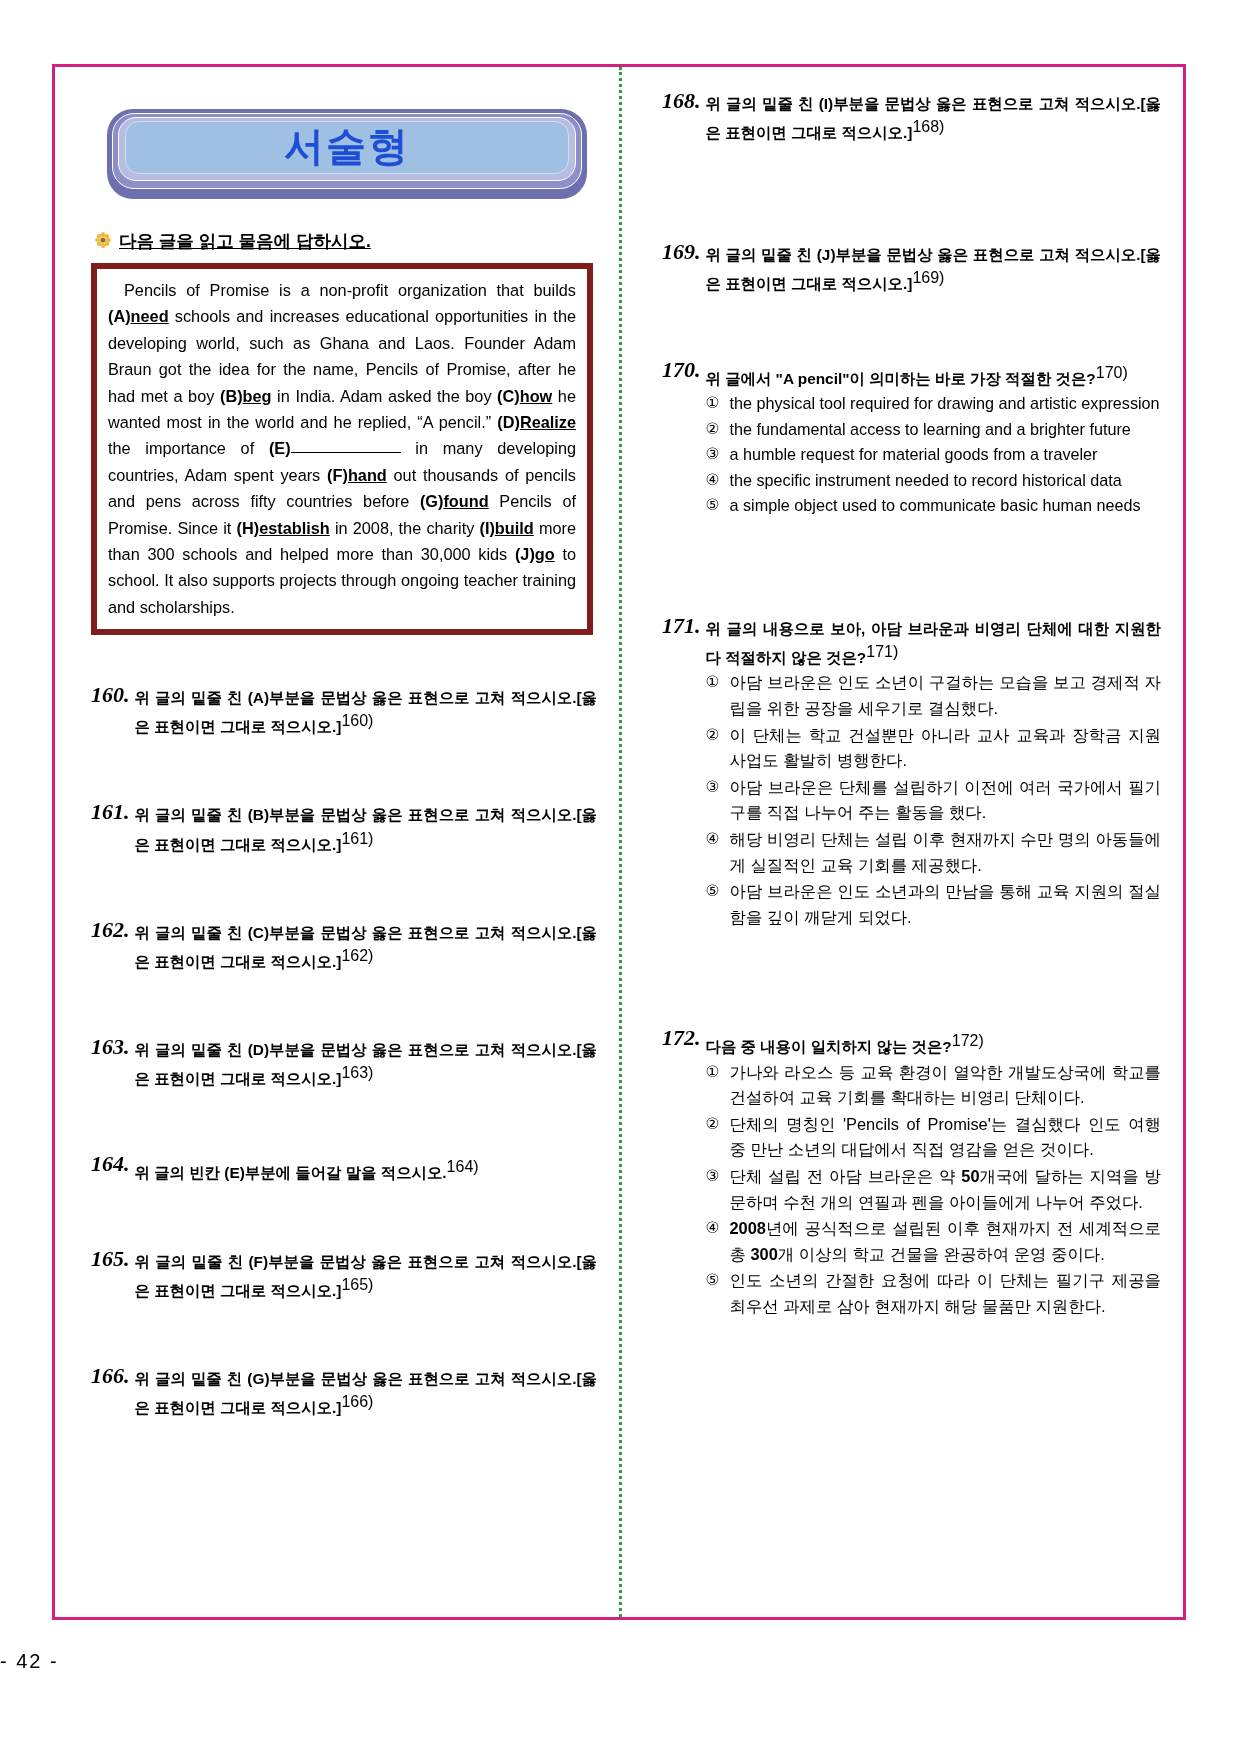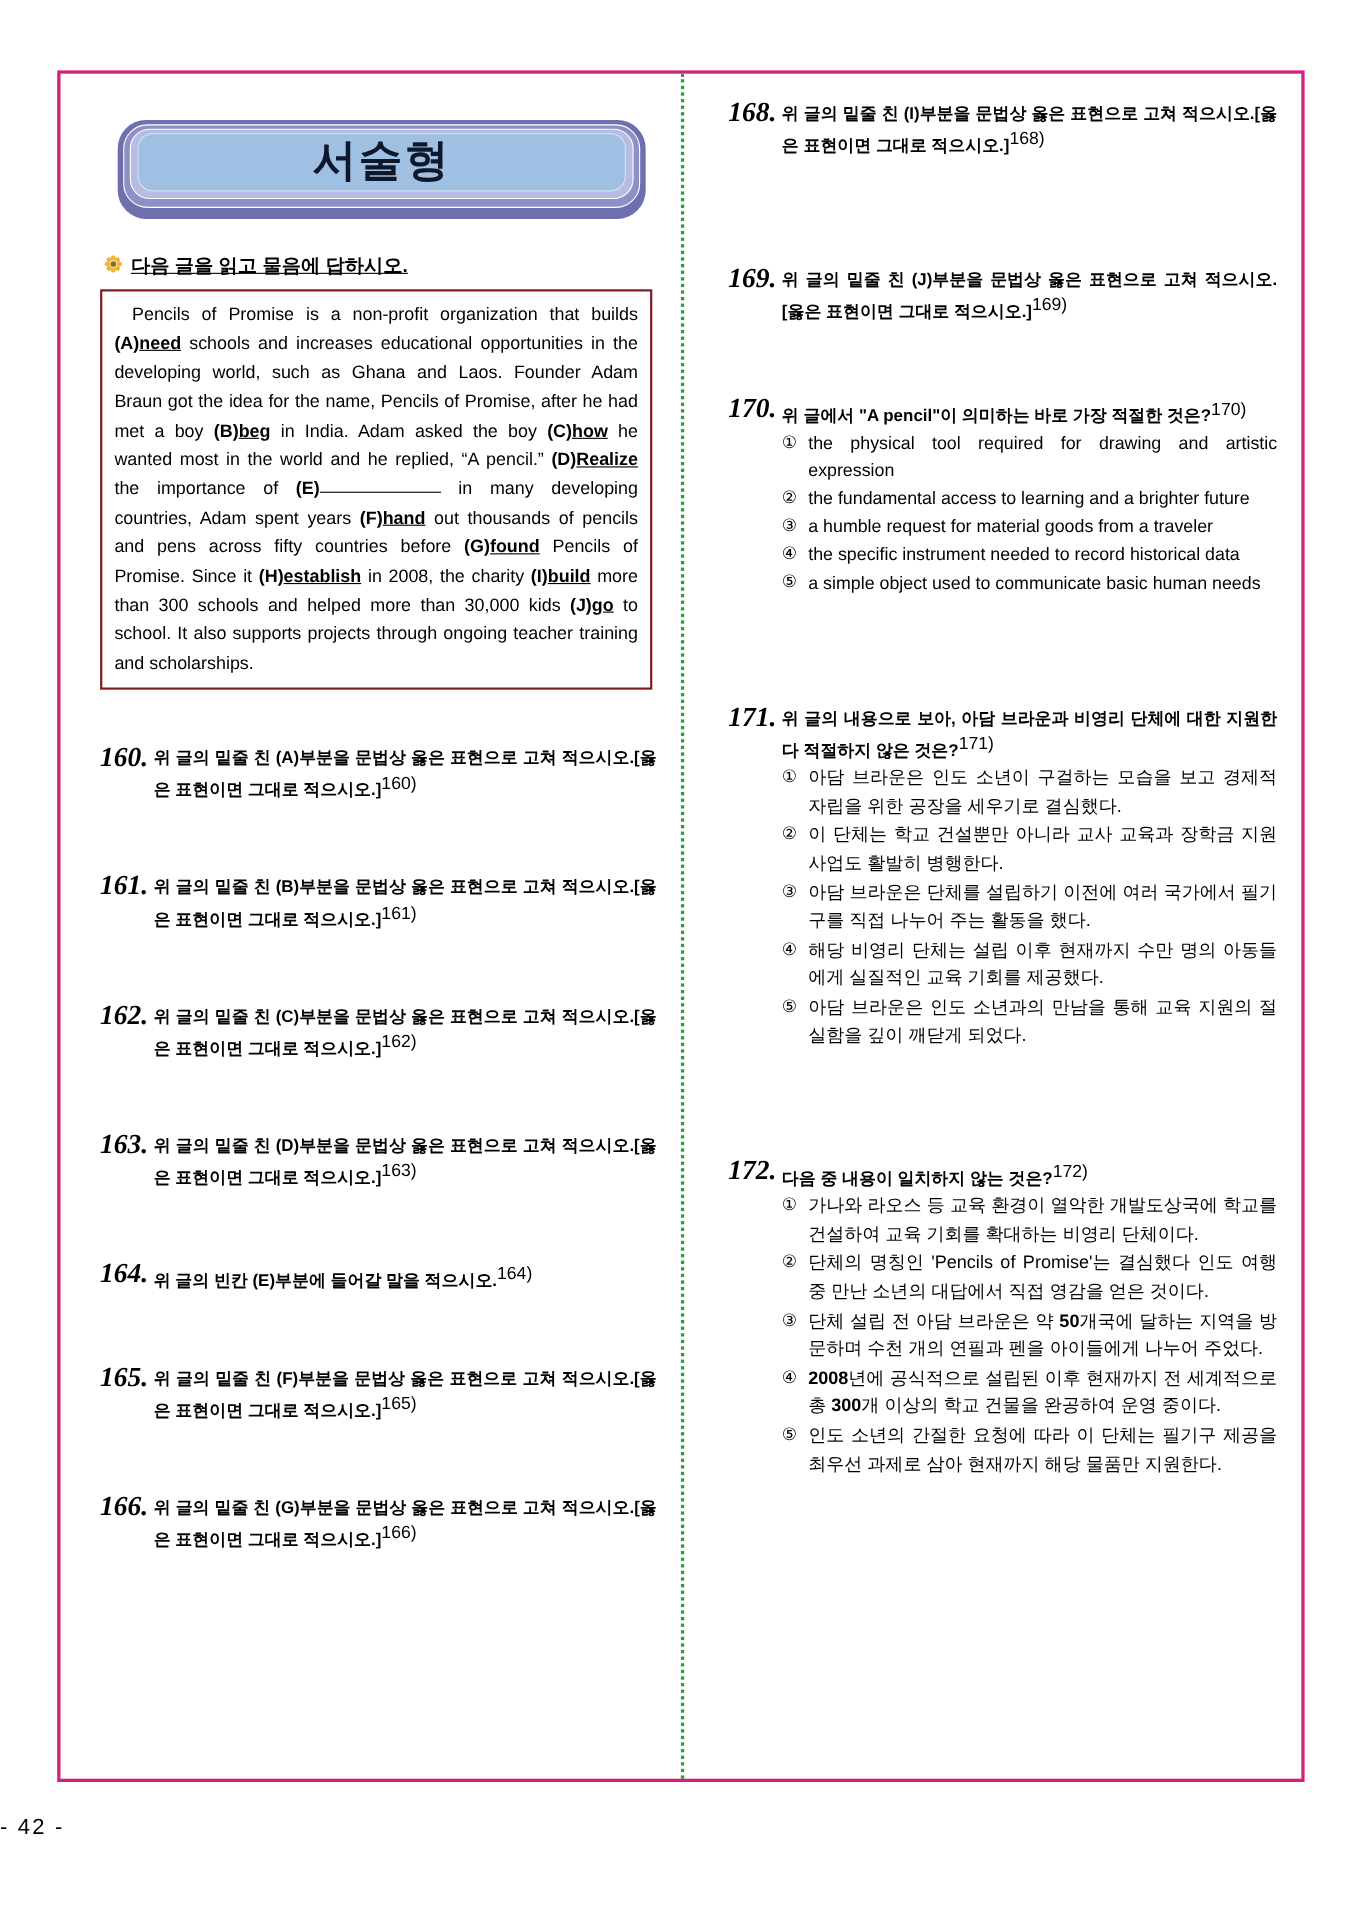--- a/index.html
+++ b/index.html
@@ -81,21 +81,21 @@
     border: 1px solid #cfe0f2;
     border-radius: 14px;
     display: flex;
     align-items: center;
     justify-content: center;
   }
   .banner-title {
     font-size: 40px;
     font-weight: bold;
     letter-spacing: 2px;
-    color: #0f172a;
+    color: #1d4ed8;
     line-height: 1;
     padding-bottom: 3px;
   }
 
   
   .instruction {
     display: flex;
     align-items: flex-start;
     gap: 8px;
     margin: 30px 0 10px 18px;
@@ -105,21 +105,21 @@
   }
   .flower-icon {
     flex: 0 0 auto;
     width: 16px; height: 16px;
     position: relative;
     top: 3px;
   }
 
   
   .passage-box {
-    border: 2px solid #7f1d1d;
+    border: 6px solid #7f1d1d;
     padding: 8px 11px 9px 11px;
     margin: 0 4px 0 14px;
     font-size: 16.3px;
     line-height: 1.62;
     text-align: justify;
     text-justify: inter-word;
     box-sizing: border-box;
   }
   .passage-box .firstline { padding-left: 16px; }
   .passage-box b { font-weight: bold; }
@@ -135,21 +135,21 @@
   .qblock {
     margin: 0 0 0 14px;
     display: flex;
     align-items: flex-start;
   }
   .qnum {
     flex: 0 0 auto;
     font-family: "Liberation Serif", "DejaVu Serif", serif;
     font-weight: bold;
     font-style: italic;
-    font-size: 25px;
+    font-size: 22px;
     line-height: 1.12;
     padding-right: 5px;
     white-space: nowrap;
   }
   .qbody {
     flex: 1 1 auto;
     font-size: 15.4px;
     line-height: 1.5;
     font-weight: bold;
     text-align: justify;

